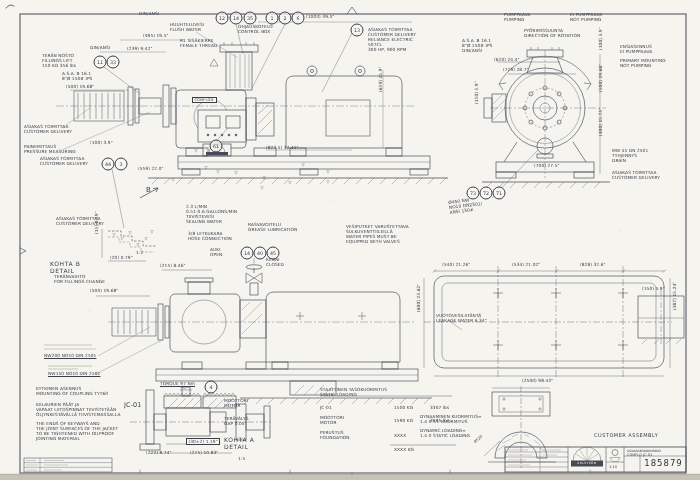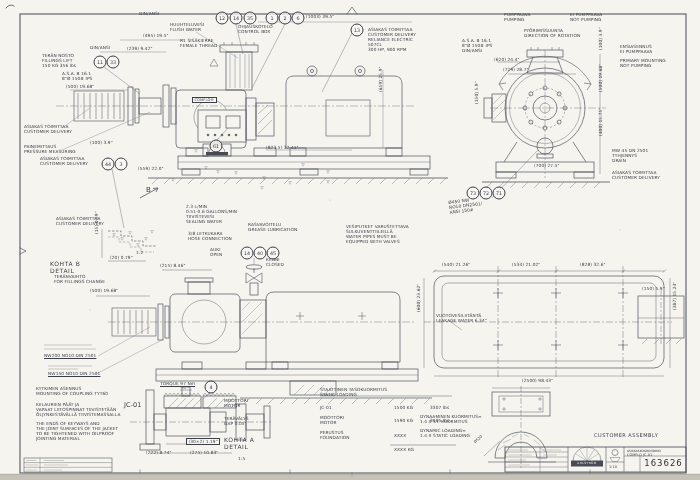--- a/index.html
+++ b/index.html
@@ -606,19 +606,19 @@
       <span class="mark" style="left: 173px; top: 179px;">▽</span>
       <span class="mark" style="left: 218px; top: 171px;">▽</span>
       <span class="mark" style="left: 114px; top: 234px;">▽</span>
       <span class="mark" style="left: 122px; top: 238px;">▽</span>
       <span class="mark" style="left: 130px; top: 232px;">▽</span>
       <span class="mark" style="left: 138px; top: 244px;">▽</span>
       <span class="mark" style="left: 146px; top: 238px;">▽</span>
       <span class="mark" style="left: 152px; top: 231px;">▽</span>
     </div>
 
-<div class="tb-num">163626</div>
+<div class="tb-num">185879</div>
 <div class="tb-t1">ASIAKASKOKOONPANO</div>
 <div class="tb-t2">COMFLO JC-01</div>
 <div class="tb-scale">1:10</div>
 <div class="tb-logo">AHLSTRÖM</div>
 
 </div>
 
 </body></html>

